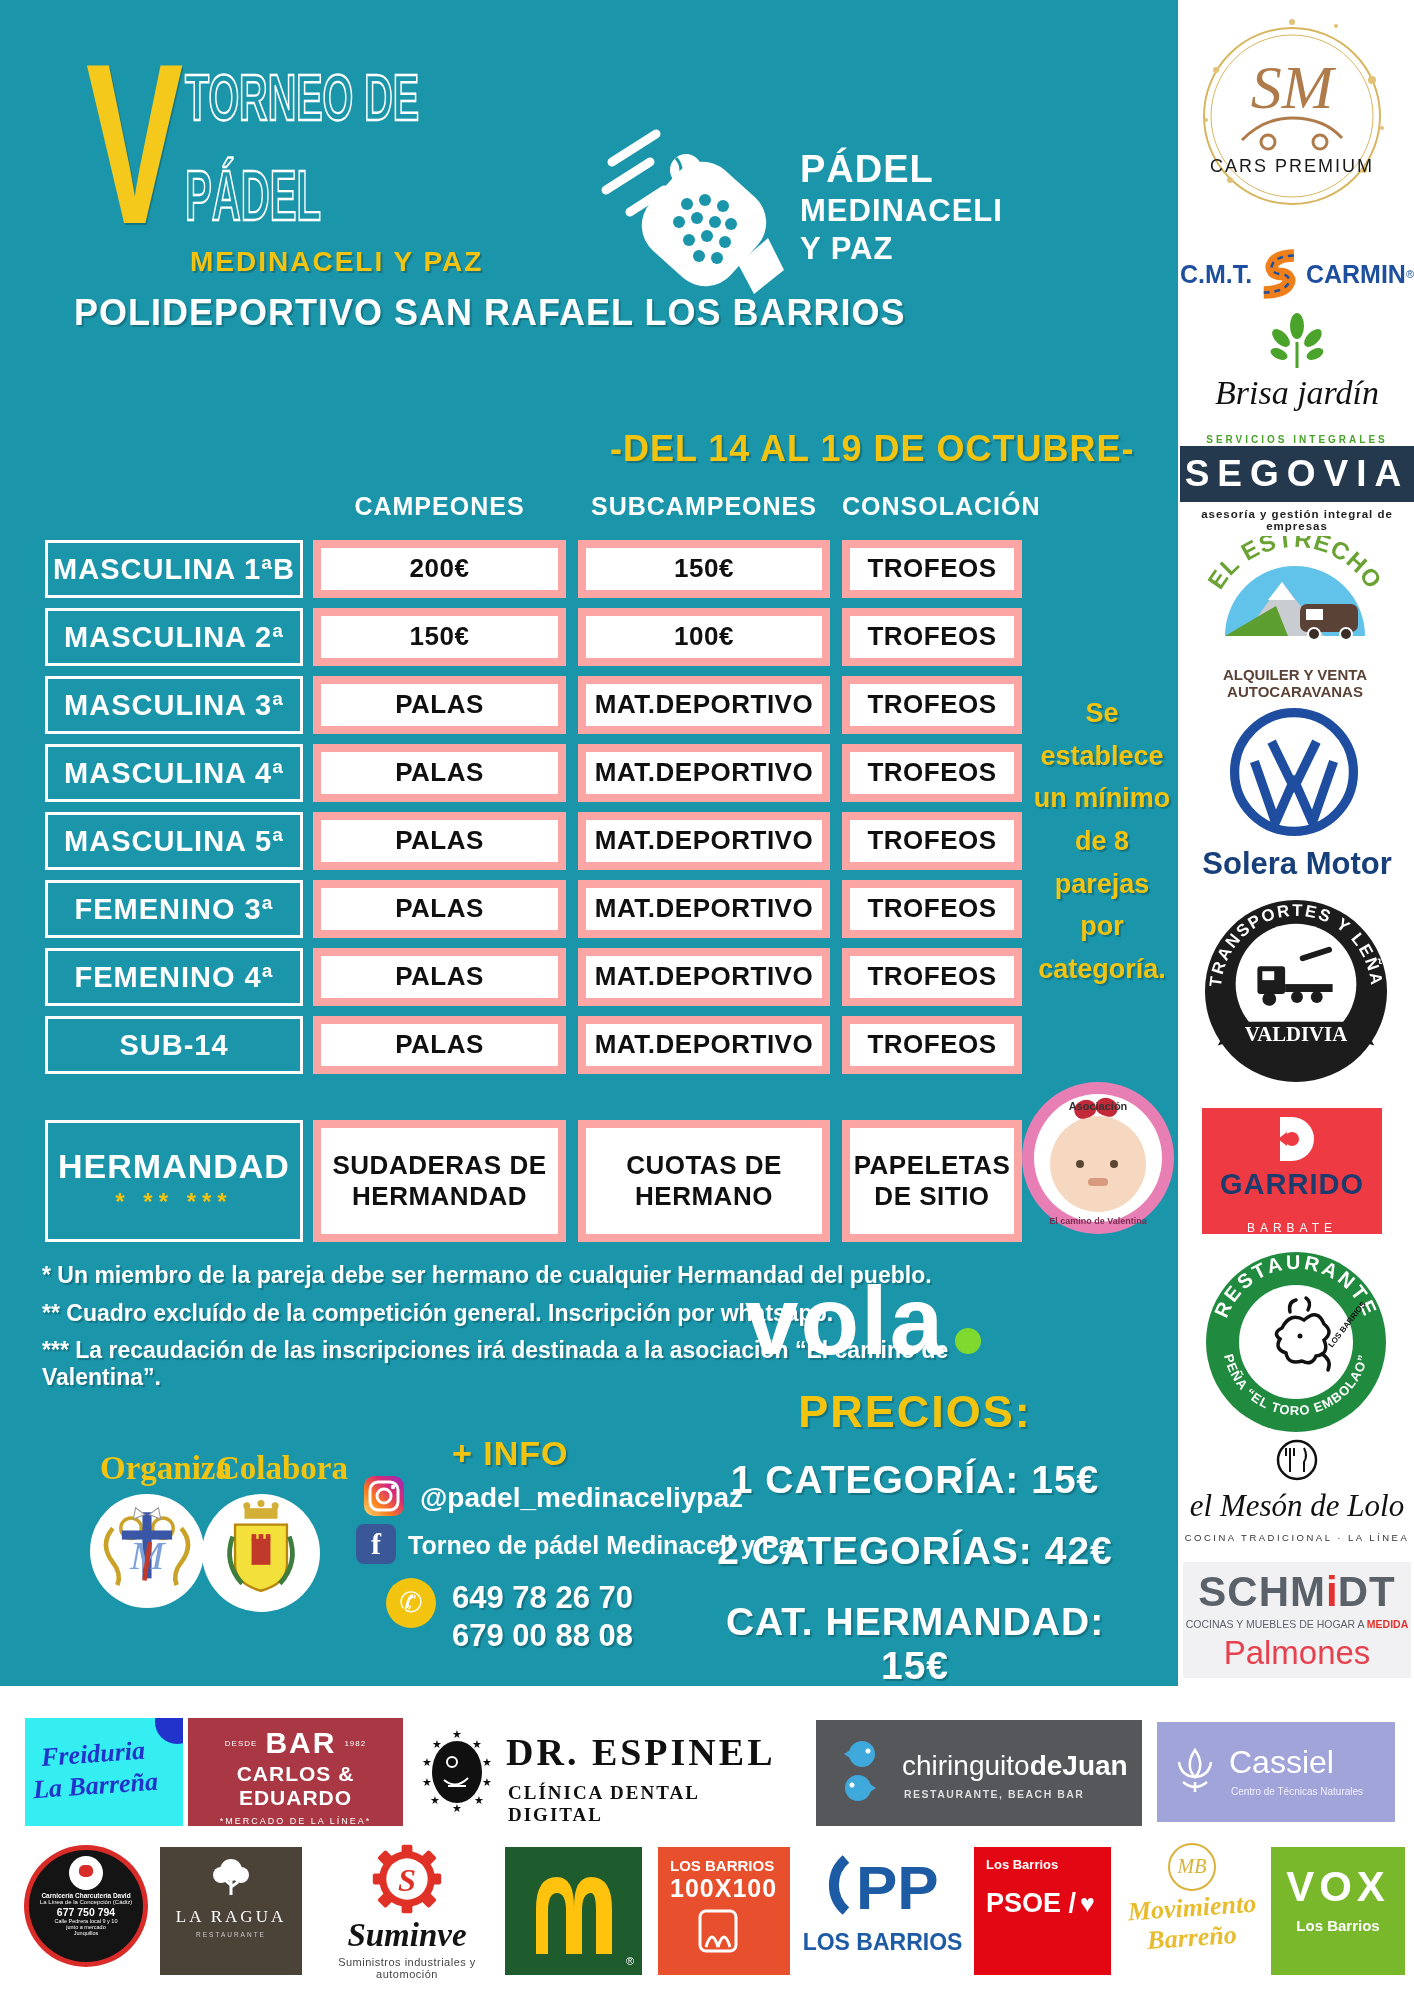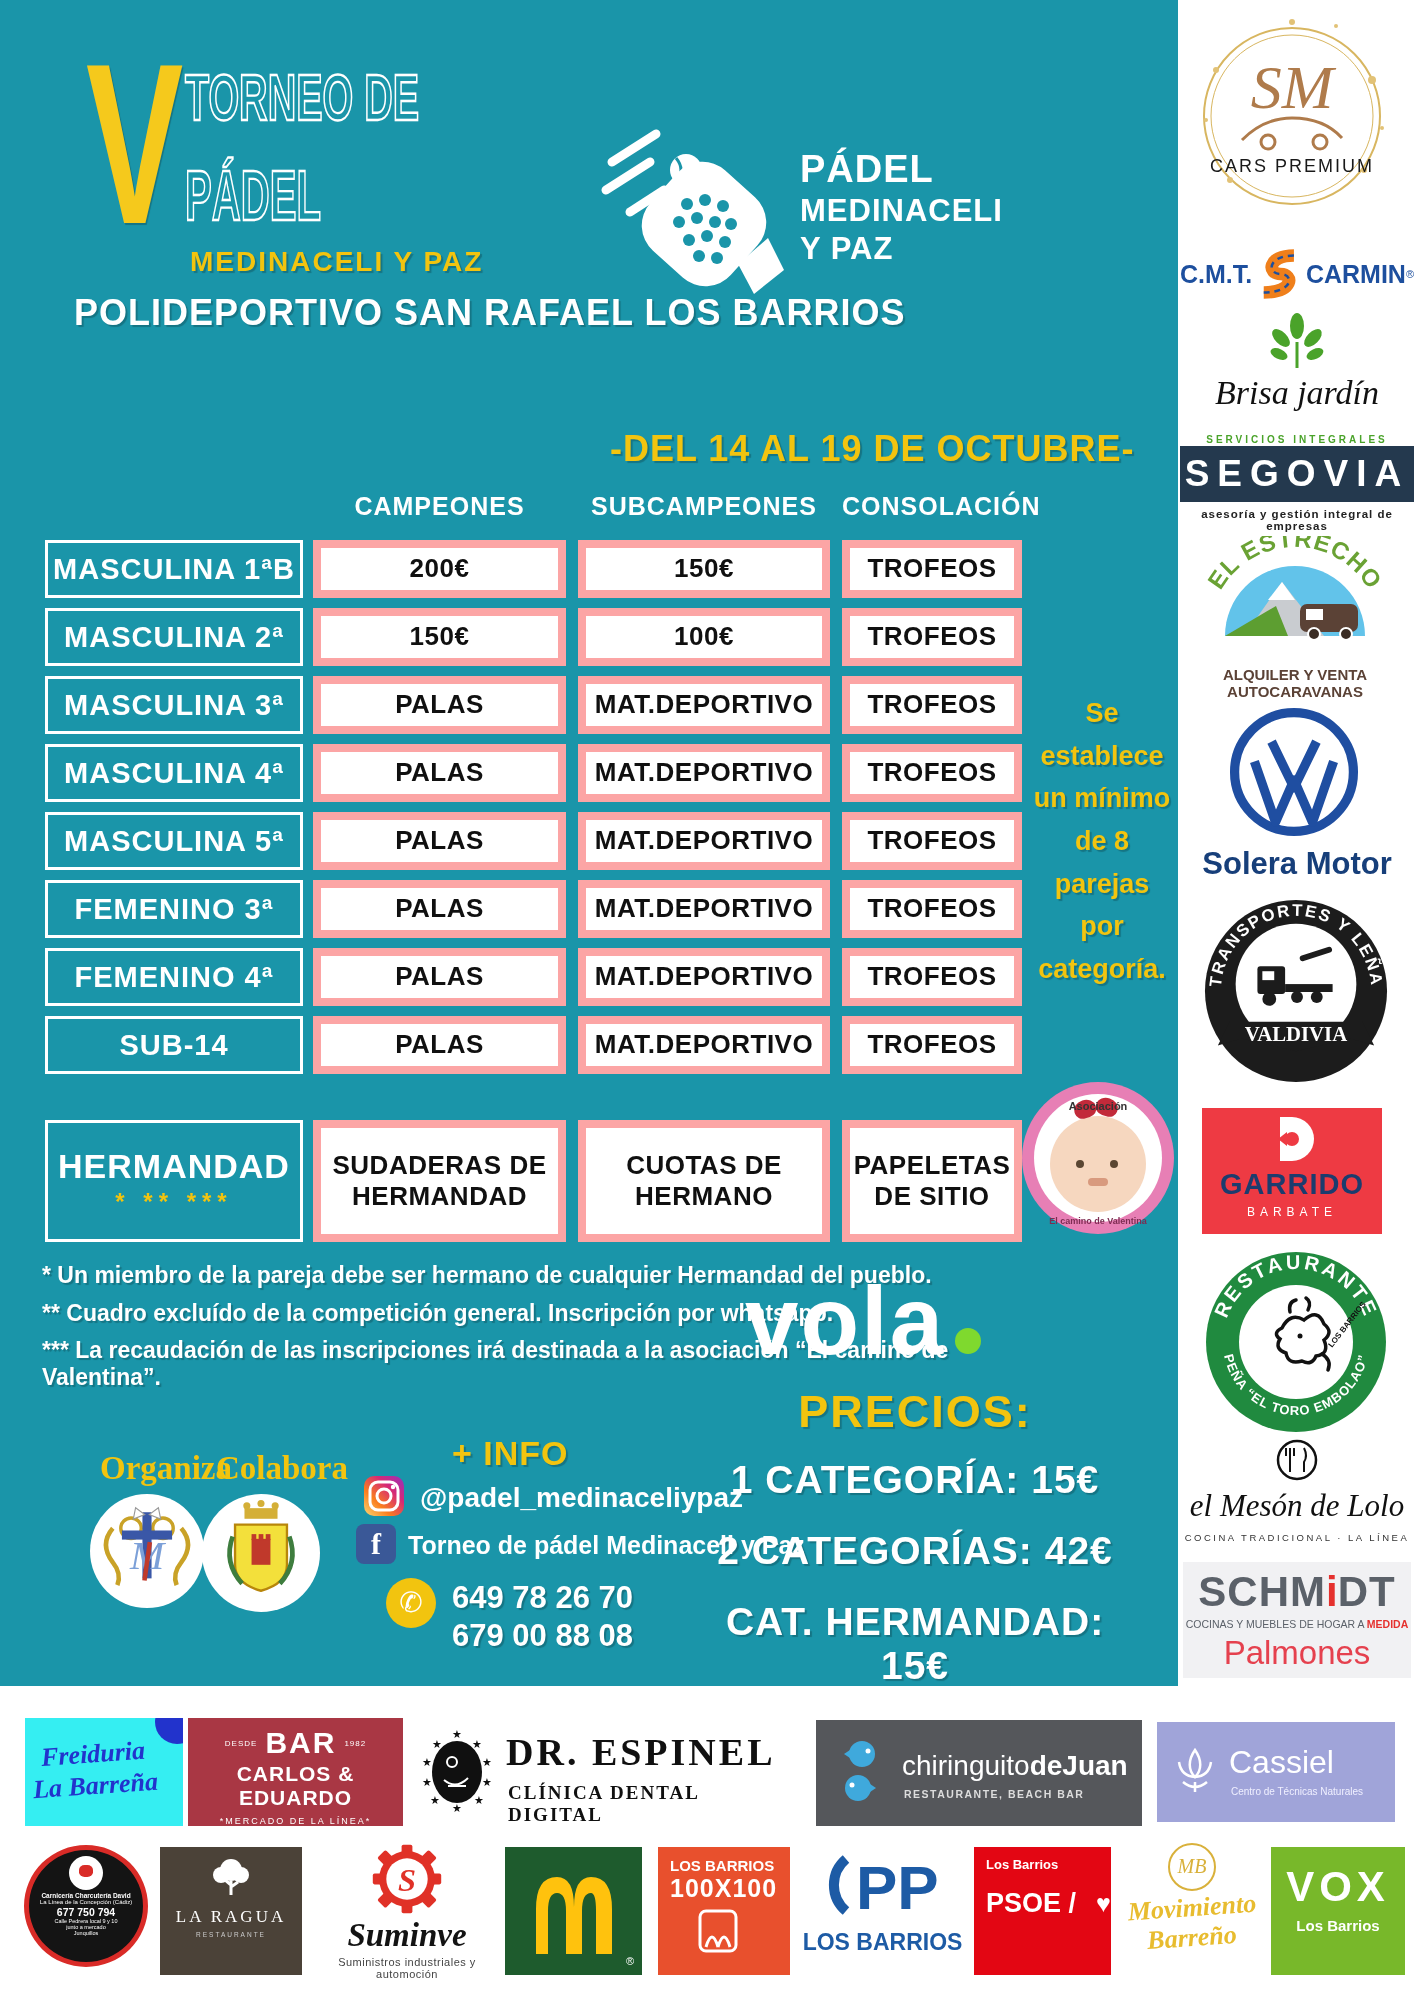--- a/index.html
+++ b/index.html
@@ -344,21 +344,21 @@
     <text x="95" y="146" text-anchor="middle" font-size="21" font-weight="bold" fill="#fff" font-family="Liberation Serif,serif">VALDIVIA</text>
   </svg>
 
   <div class="abs" style="left:1202px;top:1108px;width:180px;height:126px;background:#EE3A43;text-align:center;">
     <svg width="44" height="50" viewBox="0 0 44 50" style="margin-top:6px;">
       <path d="M10,3 h12 a22,22 0 0 1 0,44 h-12 z" fill="#fff"></path>
       <circle cx="22" cy="25" r="7" fill="#EE3A43"></circle>
       <polygon points="8,25 17,18 17,32" fill="#EE3A43"></polygon>
     </svg>
     <div style="font-size:29px;font-weight:bold;color:#1C3C6E;letter-spacing:1px;">GARRIDO</div>
-    <div style="font-size:12px;color:#fff;letter-spacing:5px;margin-top:4px;">BARBATE</div>
+    <div style="font-size:12px;color:#fff;letter-spacing:5px;margin-top:20px;">BARBATE</div>
   </div>
 
   <svg class="abs" style="left:1204px;top:1250px;" width="184" height="184" viewBox="0 0 184 184">
     <circle cx="92" cy="92" r="90" fill="#208A3F"></circle>
     <circle cx="92" cy="92" r="57" fill="#fff"></circle>
     <defs>
       <path id="arc-toro-t" d="M92,92 m-73,0 a73,73 0 1,1 146,0"></path>
       <path id="arc-toro-b" d="M19,92 a73,73 0 0,0 146,0"></path>
     </defs>
     <text font-size="20" font-weight="bold" fill="#fff" letter-spacing="3"><textPath href="#arc-toro-t" startOffset="50%" text-anchor="middle">RESTAURANTE</textPath></text>
@@ -518,21 +518,21 @@
   <div class="abs" style="left:800px;top:1851px;width:165px;height:122px;text-align:center;">
     <svg width="150" height="72" viewBox="0 0 150 72">
       <path d="M38,8 a34,34 0 0,0 0,52" stroke="#1D5BA5" stroke-width="10" fill="none"></path>
       <text x="48" y="58" font-size="62" font-weight="bold" fill="#1D5BA5">PP</text>
     </svg>
     <div style="font-size:23px;font-weight:bold;color:#1D5BA5;margin-top:2px;">LOS BARRIOS</div>
   </div>
 
   <div class="abs box" style="left:974px;top:1847px;width:137px;height:128px;background:#E30613;color:#fff;padding:10px 0 0 12px;">
     <div style="font-size:13px;font-weight:bold;">Los Barrios</div>
-    <div style="margin-top:16px;font-size:27px;font-weight:bold;display:flex;align-items:center;gap:20px;">
+    <div style="margin-top:16px;font-size:27px;font-weight:bold;display:flex;align-items:center;gap:4px;">
       <span>PSOE /</span>
         <span style="font-size:25px;">♥</span>
     </div>
   </div>
 
   <div class="abs" style="left:1118px;top:1843px;width:148px;height:134px;text-align:center;">
     <div style="width:44px;height:44px;border-radius:50%;border:2px solid #D9B13B;margin:0 auto;line-height:42px;font-family:'Liberation Serif',serif;font-style:italic;font-size:20px;color:#D9B13B;">MB</div>
     <div class="serifit b" style="font-size:26px;color:#E8BC2F;transform:rotate(-4deg);margin-top:2px;">Movimiento</div>
     <div class="serifit b" style="font-size:26px;color:#E8BC2F;transform:rotate(-4deg);">Barreño</div>
   </div>

